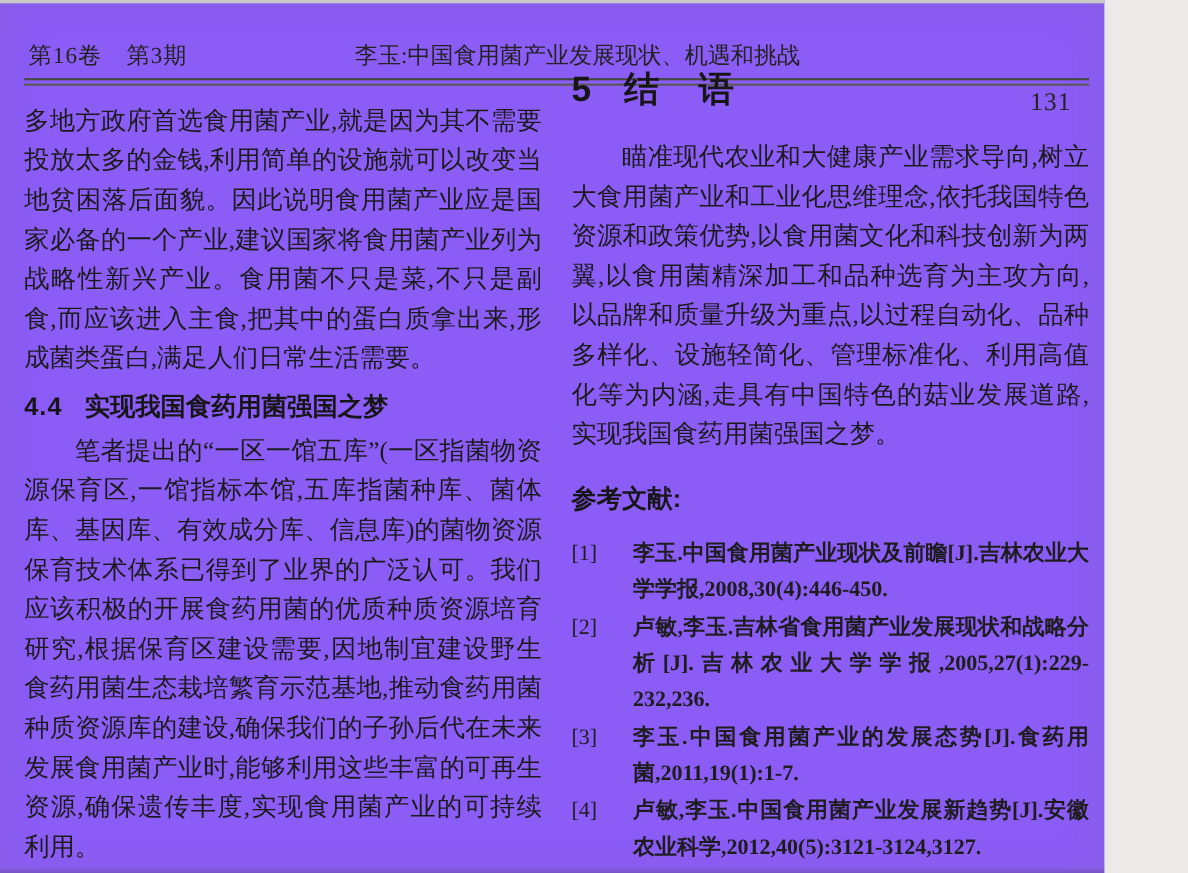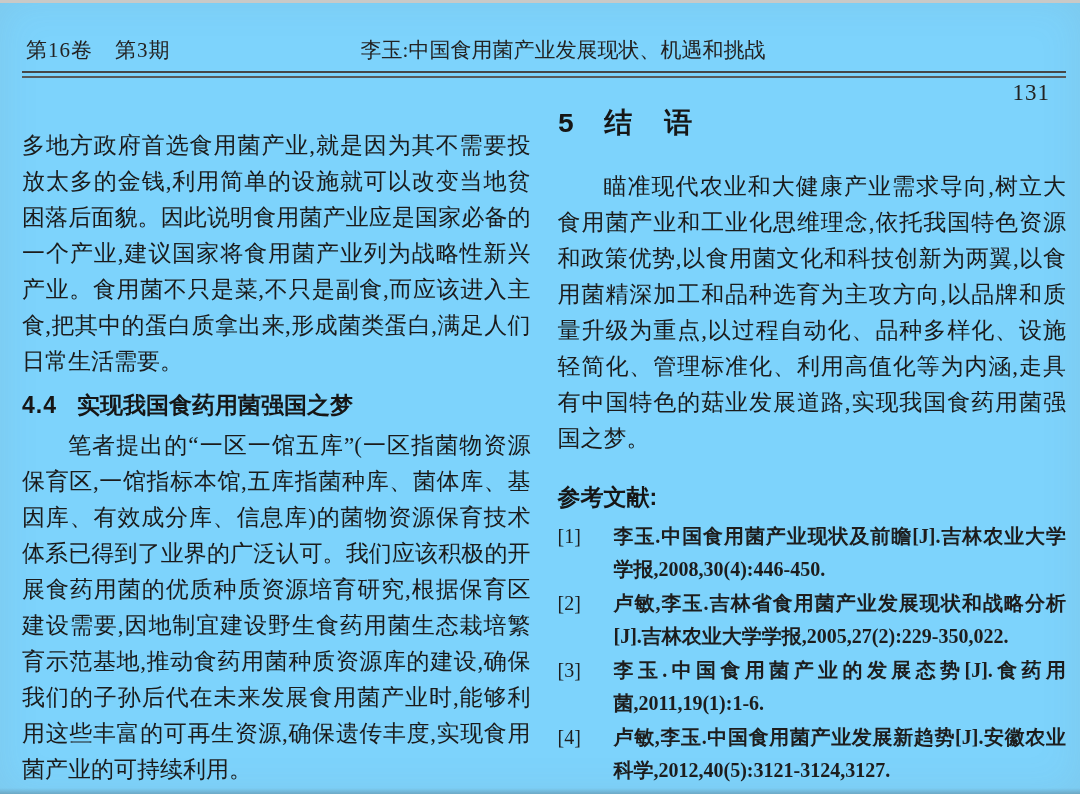--- a/index.html
+++ b/index.html
@@ -3,22 +3,22 @@
 <meta charset="utf-8">
 <style>
   html, body { margin: 0; padding: 0; }
   body {
     width: 1080px; height: 794px;
     background: #eceae8;
     font-family: "Liberation Serif", "DejaVu Serif", serif;
   }
   .page {
     position: relative;
-    width: 1080px; height: 794px;
-    background: #7dd3fc;
+    width: 1004px; height: 794px;
+    background: #8b5cf6;
     overflow: hidden;
     box-shadow: inset 0 0 40px rgba(120,120,115,0.12);
     color: #1b1b1b;
   }
   .scan-edge-top {
     position: absolute; top: 0; left: 0; right: 0; height: 3px;
     background: #c9c9c7;
   }
   .scan-edge-bottom {
     position: absolute; bottom: 0; left: 0; right: 0; height: 6px;
@@ -52,27 +52,27 @@
   p.indent { text-indent: 2em; }
   
   .sec-h3 {
     margin: 9px 0 7px 0;
     font-family: "Liberation Sans", "DejaVu Sans", sans-serif;
     font-weight: 700; font-size: 23px; line-height: 32px; color: #161616;
   }
   .sec-h3 .num { margin-right: 20px; letter-spacing: 1px; }
   .sec-h2 {
     margin: 16px 0 26px 0;
-    font-family: Liberation Mono, monospace;
-    font-weight: 700; font-size: 28px; line-height: 36px; color: #161616;
+    font-family: Liberation Sans, sans-serif;
+    font-weight: 700; font-size: 32px; line-height: 36px; color: #161616;
   }
   .sec-h2 .num { margin-right: 30px; }
   .sec-h2 .ttl { letter-spacing: 2px; }
   .refs-h {
-    margin: 26px 0 9px 0;
+    margin: 26px 0 20px 0;
     font-family: "Liberation Sans", "DejaVu Sans", sans-serif;
     font-weight: 700; font-size: 23px; line-height: 28px; color: #161616;
   }
   
   .refs { font-size: 20px; line-height: 33px; }
   .ref { display: flex; align-items: flex-start; margin: 0 0 1px 0; }
   .ref-label { flex: 0 0 42px; margin-right: 14px; white-space: nowrap; color: #1d1d1d; }
   .ref-text  { flex: 1 1 auto; text-align: justify; text-justify: inter-character; color: #1d1d1d; font-weight: bold; }
 </style>
 </head>
@@ -107,25 +107,25 @@
 
       <h4 class="refs-h">参考文献:</h4>
 
       <div class="refs">
         <div class="ref">
           <span class="ref-label">[1]</span>
           <span class="ref-text">李玉.中国食用菌产业现状及前瞻[J].吉林农业大学学报,2008,30(4):446-450.</span>
         </div>
         <div class="ref">
           <span class="ref-label">[2]</span>
-          <span class="ref-text">卢敏,李玉.吉林省食用菌产业发展现状和战略分析[J].吉林农业大学学报,2005,27(2):229-350,022.</span>
+          <span class="ref-text">卢敏,李玉.吉林省食用菌产业发展现状和战略分析[J].吉林农业大学学报,2005,27(1):229-232,236.</span>
         </div>
         <div class="ref">
           <span class="ref-label">[3]</span>
-          <span class="ref-text">李玉.中国食用菌产业的发展态势[J].食药用菌,2011,19(1):1-6.</span>
+          <span class="ref-text">李玉.中国食用菌产业的发展态势[J].食药用菌,2011,19(1):1-7.</span>
         </div>
         <div class="ref">
           <span class="ref-label">[4]</span>
           <span class="ref-text">卢敏,李玉.中国食用菌产业发展新趋势[J].安徽农业科学,2012,40(5):3121-3124,3127.</span>
         </div>
       </div>
     </div>
 
   </div>
 

